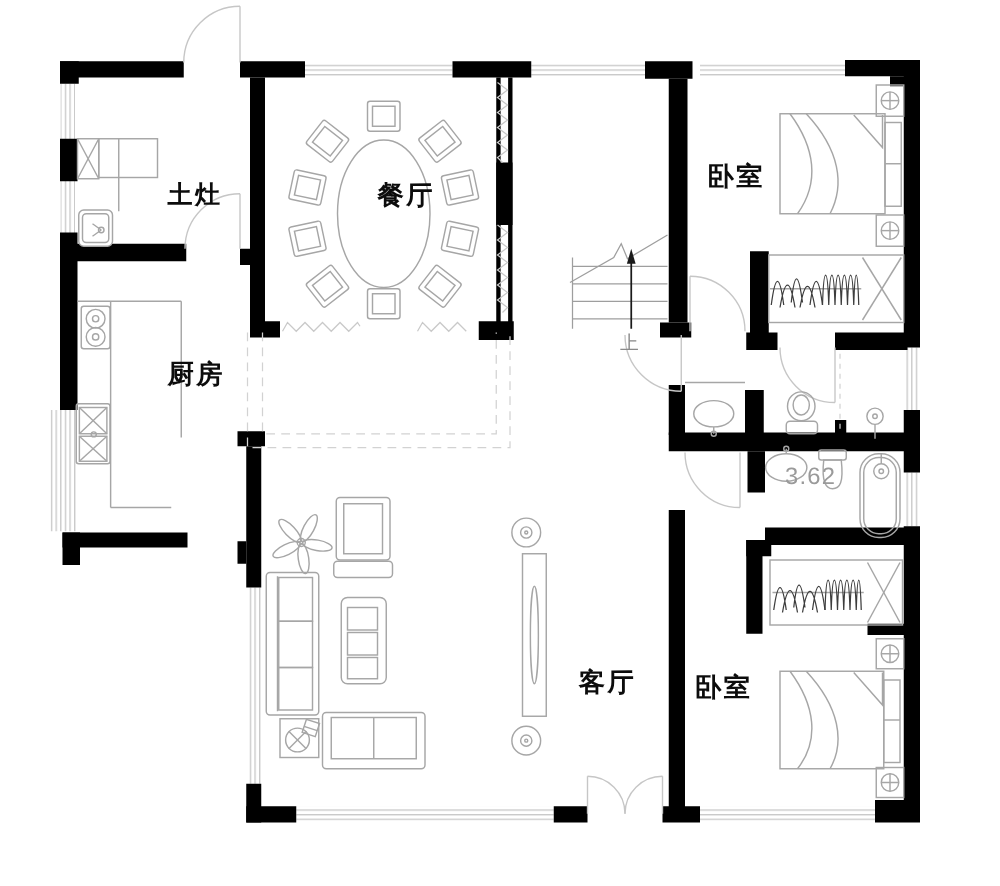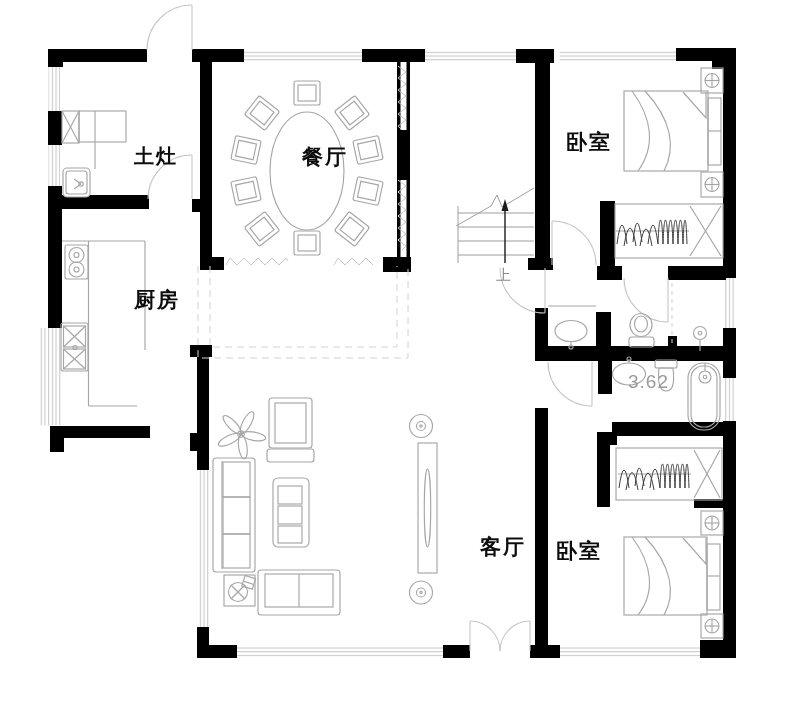--- a/index.html
+++ b/index.html
@@ -403,17 +403,17 @@
           <circle class="furn" cx="421" cy="592.5" r="4.5"></circle>
           <circle class="furn" cx="421" cy="592.5" r="1.2"></circle>
     </g>
   </g>
 </svg>
 
   <span class="lbl lbl-sm" style="left:134px;top:146px;">土灶</span>
   <span class="lbl" style="left:302px;top:146px;">餐厅</span>
   <span class="lbl" style="left:566px;top:131px;">卧室</span>
   <span class="lbl" style="left:134px;top:289px;">厨房</span>
-  <span class="lbl" style="left:480px;top:536px;">客厅</span>
+  <span class="lbl" style="left:463px;top:536px;">客厅</span>
   <span class="lbl" style="left:556px;top:540px;">卧室</span>
   <span class="lbl-dim" style="left:608px;top:372px;margin-left:20px;">3.62</span>
   <span class="lbl-up" style="left:496px;top:267px;">上</span>
 </div>
 
 </body></html>

